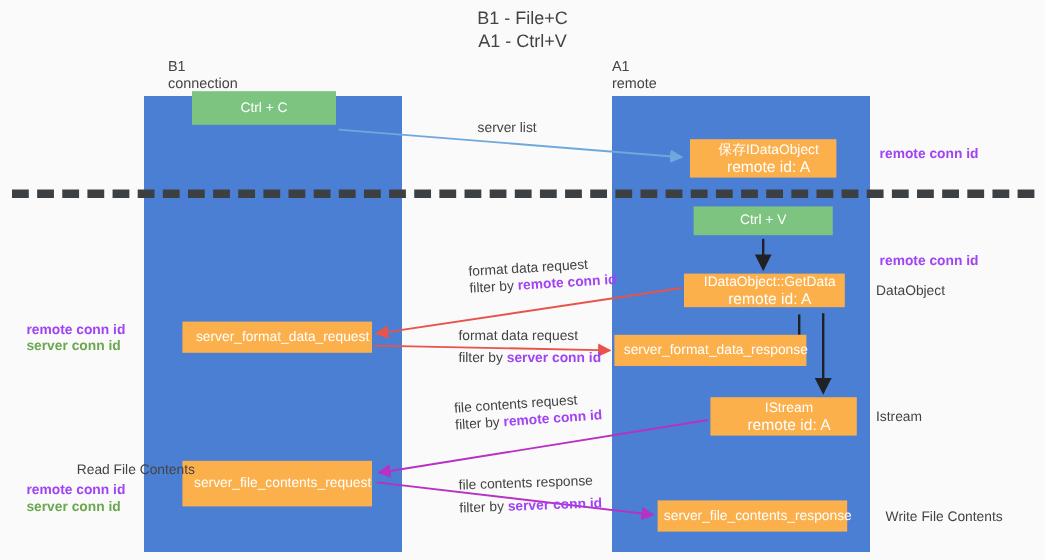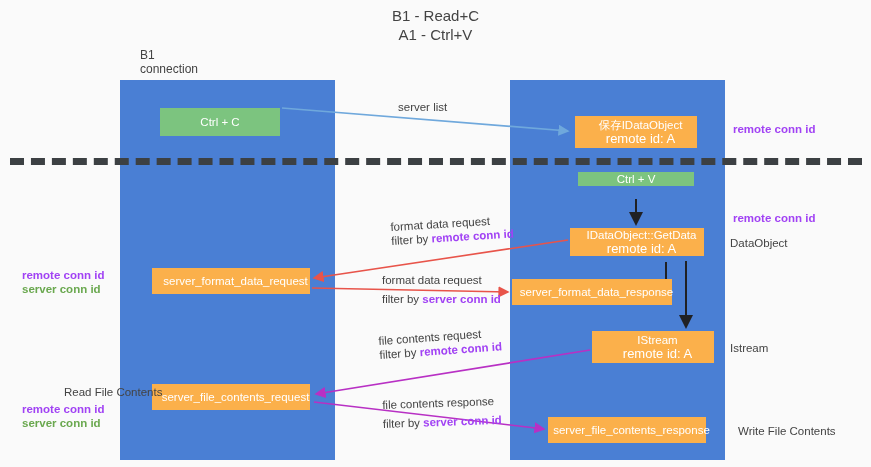--- a/index.html
+++ b/index.html
@@ -66,28 +66,28 @@
     color: #ffffff;
     font-size: 11.5px;
     line-height: 14px;
     text-align: center;
     padding: 2px 4px;
   }
   .node .l2 { font-size: 13px; }
   .green { background: #7cc47f; }
   .orange { background: #fbb04b; padding-left: 13px; }
 
-  #n-ctrlc  { left: 160px; top: 108px;  width: 120px; height: 28px; }
+  #n-ctrlc  { left: 160px; top: 76px;  width: 120px; height: 28px; }
   #n-ido    { left: 575px; top: 116px; width: 122px; height: 32px; }
-  #n-ctrlv  { left: 578px; top: 172px; width: 116px; height: 14px; }
+  #n-ctrlv  { left: 578px; top: 172px; width: 116px; height: 24px; }
   #n-getdata{ left: 570px; top: 228px; width: 134px; height: 28px; }
   #n-sfdreq { left: 152px; top: 268px; width: 158px; height: 26px; }
   #n-sfdres { left: 512px; top: 279px; width: 160px; height: 26px; }
   #n-istream{ left: 592px; top: 331px; width: 122px; height: 32px; }
-  #n-sfcreq { left: 152px; top: 384px; width: 158px; height: 26px; }
+  #n-sfcreq { left: 152px; top: 384px; width: 158px; height: 38px; }
   #n-sfcres { left: 548px; top: 417px; width: 158px; height: 26px; }
 
   
   .note { font-size: 11.5px; line-height: 14px; color: #434343; }
   .purple { color: #a142f4; font-weight: bold; }
   .green-txt { color: #6aa84f; font-weight: bold; }
 
   #lbl-format-list { left: 398px; top: 100px; }
   #lbl-remote-1    { left: 733px; top: 122px; }
   #lbl-remote-2    { left: 733px; top: 211px; }
@@ -109,27 +109,31 @@
     width: 871px; height: 467px;
     pointer-events: none;
   }
 </style>
 </head>
 <body>
 
 <div id="stage">
 
   <div id="title" class="abs">
-    <div>B1 - Read+C</div>
+    <div>B1 - File+C</div>
     <div>A1 - Ctrl+V</div>
   </div>
 
   <div id="hdr-b1" class="abs lane-header">
     <div>B1</div>
     <div>connection</div>
+  </div>
+  <div id="hdr-a1" class="abs lane-header">
+    <div>A1</div>
+    <div>remote</div>
   </div>
 
   <div id="lane-b1" class="abs lane"></div>
   <div id="lane-a1" class="abs lane"></div>
 
   <svg id="arrows" class="abs">
     <defs>
       <marker id="ah-blue" markerWidth="7" markerHeight="7" refX="6" refY="3.5" orient="auto">
         <path d="M0,0 L7,3.5 L0,7 z" fill="#6fa8dc"></path>
       </marker>

